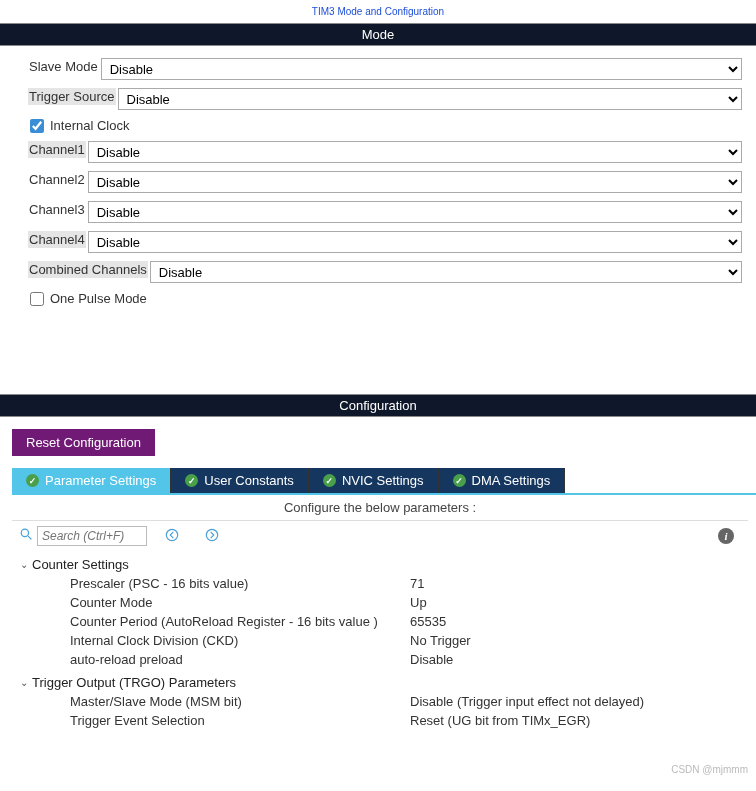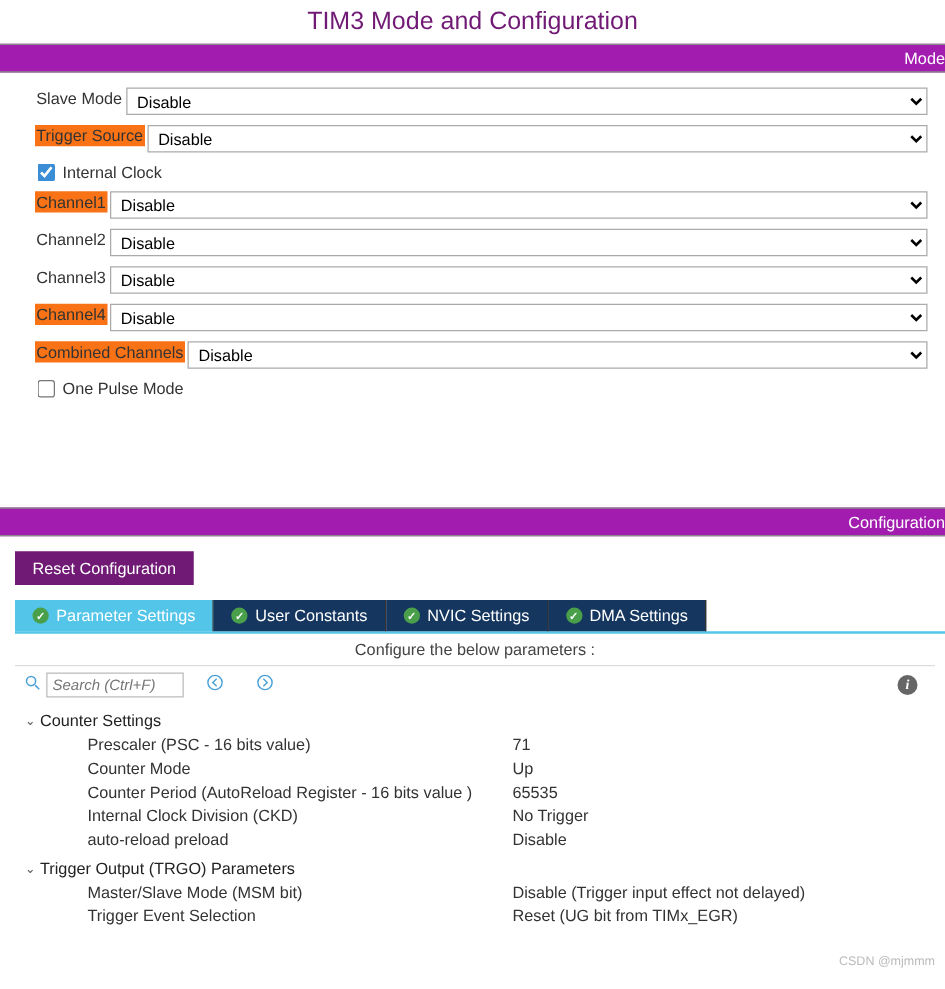--- a/index.html
+++ b/index.html
@@ -1,24 +1,24 @@
 <!DOCTYPE html>
 <html><head>
   <meta charset="utf-8">
   <style>
     * { box-sizing: border-box; margin: 0; padding: 0; font-family: Arial, sans-serif; }
     body { width: 756px; height: 791px; background: #fff; font-size: 13px; color: #333; position: relative; }
     
-    .title { text-align: center; padding: 6px 16px; font-size: 20px; color: #701a75; }
-    .section-header { background: #a21caf; color: #fff; text-align: right; padding: 3px 0; font-size: 13px; border-top: 1px solid #888; border-bottom: 1px solid #888; }
+    .title { text-align: center; padding: 6px 16px; font-size: 10px; color: #1d4ed8; }
+    .section-header { background: #0f172a; color: #fff; text-align: center; padding: 3px 0; font-size: 13px; border-top: 1px solid #888; border-bottom: 1px solid #888; }
     
     .mode-body { padding: 12px 14px 80px 28px; }
     .mode-row { display: flex; align-items: flex-start; margin-bottom: 8px; }
     .mode-label { font-size: 13px; color: #333; margin-right: 2px; padding: 1px 1px; }
-    .mode-label.hl { background: #f97316; }
+    .mode-label.hl { background: #e5e5e5; }
     .mode-row select { flex: 1; height: 22px; border: 1px solid #aaa; font-size: 13px; padding: 0 4px; background: #fff; }
     
     .chk-row { display: flex; align-items: center; margin: 6px 0 8px 2px; }
     .chk-row input[type=checkbox] { width: 14px; height: 14px; margin-right: 6px; }
     .chk-row.checked input[type=checkbox] { accent-color: #3b8dd6; }
     .chk-row .disabled-label { color: #999; font-style: italic; }
     
     .config-body { padding: 12px 0 0 12px; }
     .reset-btn { background: #701a75; color: #fff; border: none; padding: 6px 14px; font-size: 13px; cursor: pointer; }
     

